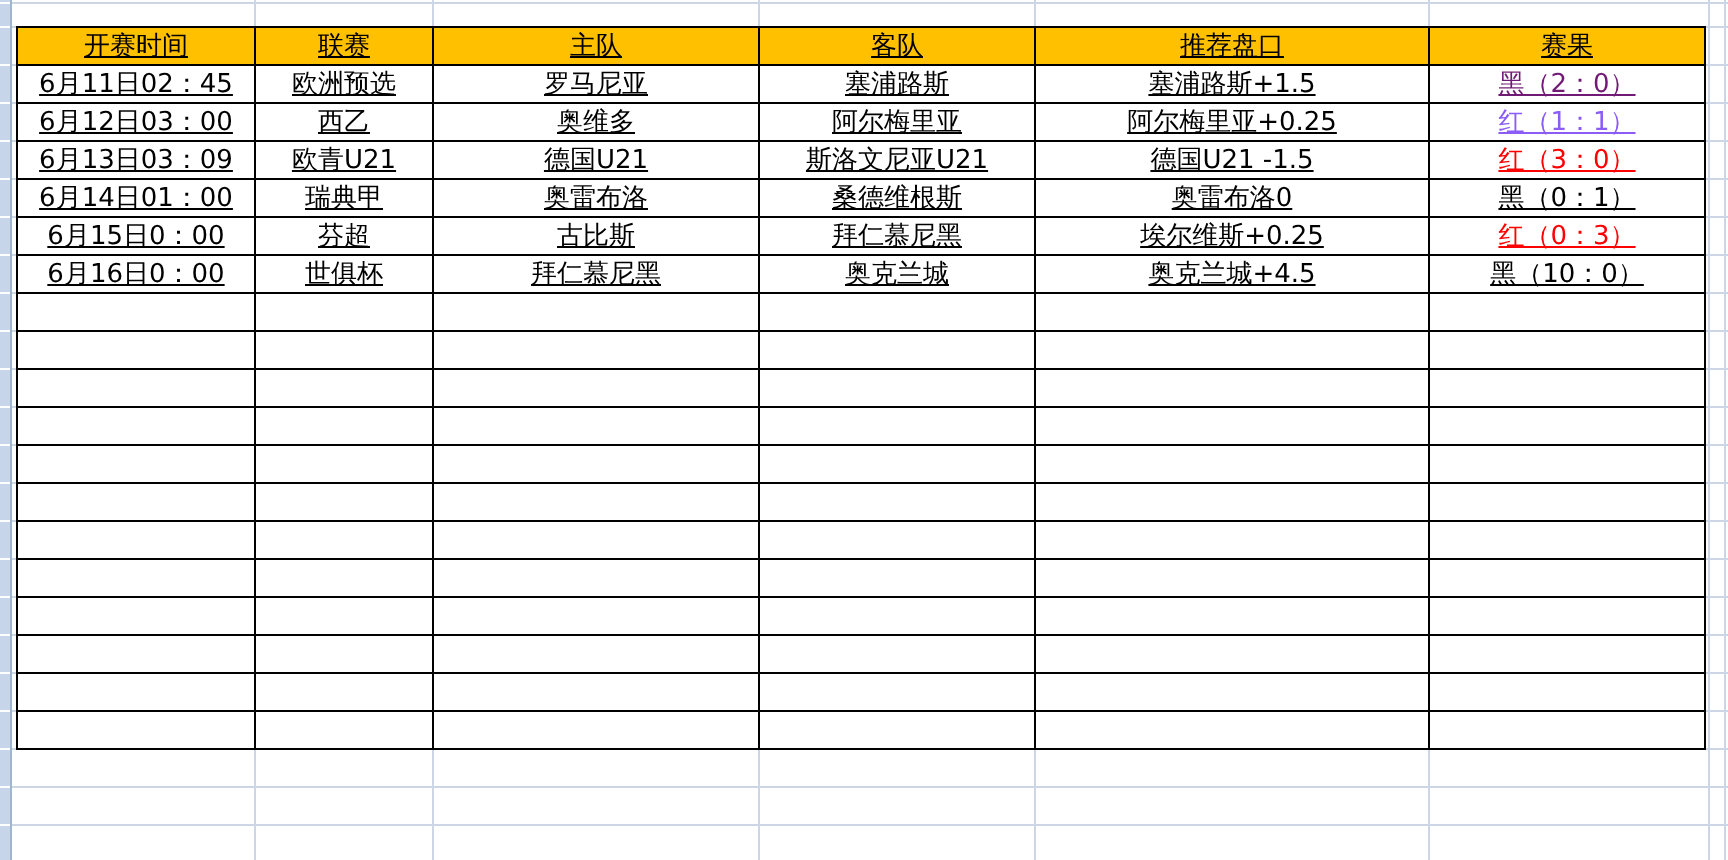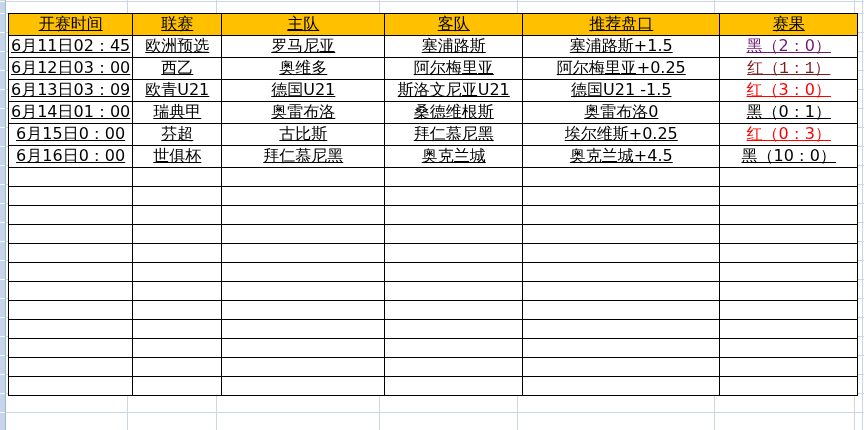--- a/index.html
+++ b/index.html
@@ -39,21 +39,21 @@
     border-right: 1px solid #9eb6ce;
     z-index: 2;
   }
   table.grid {
     position: absolute;
     left: 8px;
     top: 13px;
     border-collapse: collapse;
     table-layout: fixed;
     z-index: 1;
-    font-size: 16px;
+    font-size: 13px;
   }
   table.grid th, table.grid td {
     border: 1px solid #000000;
     height: 18px;
     padding: 0 2px;
     text-align: center;
     vertical-align: middle;
     white-space: nowrap;
     overflow: hidden;
     text-decoration: underline;
@@ -110,21 +110,21 @@
           <td>塞浦路斯</td>
           <td>塞浦路斯+1.5</td>
           <td style="color: #701a75; margin-top: 44px;">黑（2：0）</td>
         </tr>
         <tr>
           <td>6月12日03：00</td>
           <td>西乙</td>
           <td>奥维多</td>
           <td>阿尔梅里亚</td>
           <td>阿尔梅里亚+0.25</td>
-          <td style="color: #7f1d1d; font-family: Liberation Mono, monospace;">红（1：1）</td>
+          <td style="color: #8b5cf6;">红（1：1）</td>
         </tr>
         <tr>
           <td>6月13日03：09</td>
           <td>欧青U21</td>
           <td>德国U21</td>
           <td>斯洛文尼亚U21</td>
           <td>德国U21 -1.5</td>
           <td style="color: rgb(255, 0, 0);">红（3：0）</td>
         </tr>
         <tr>

